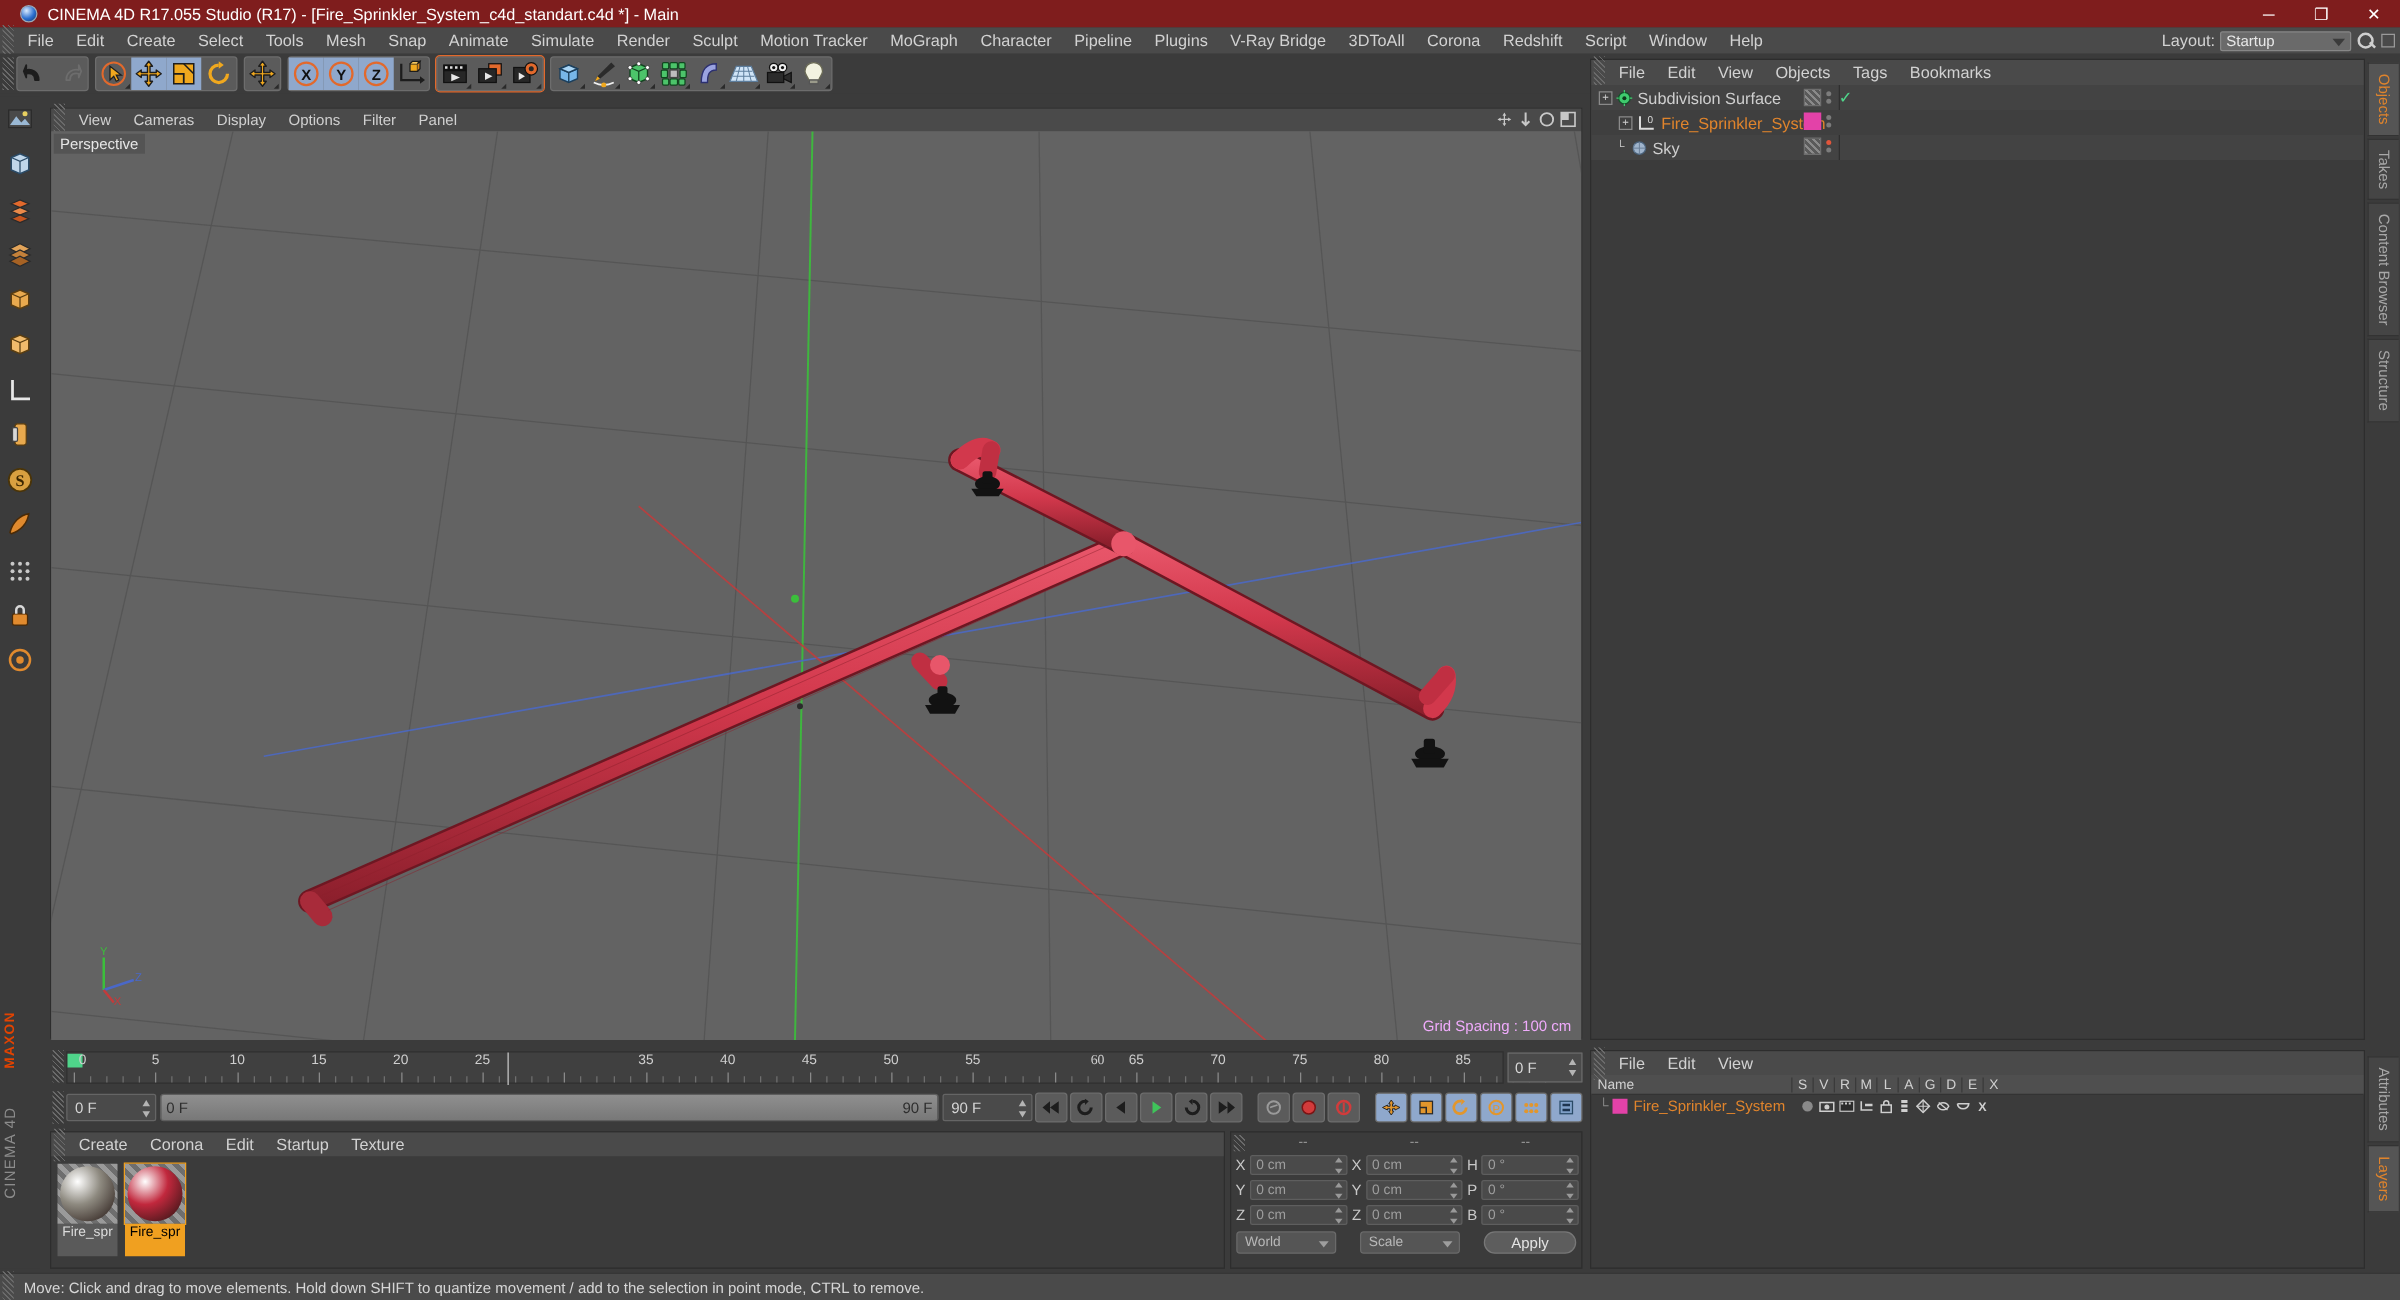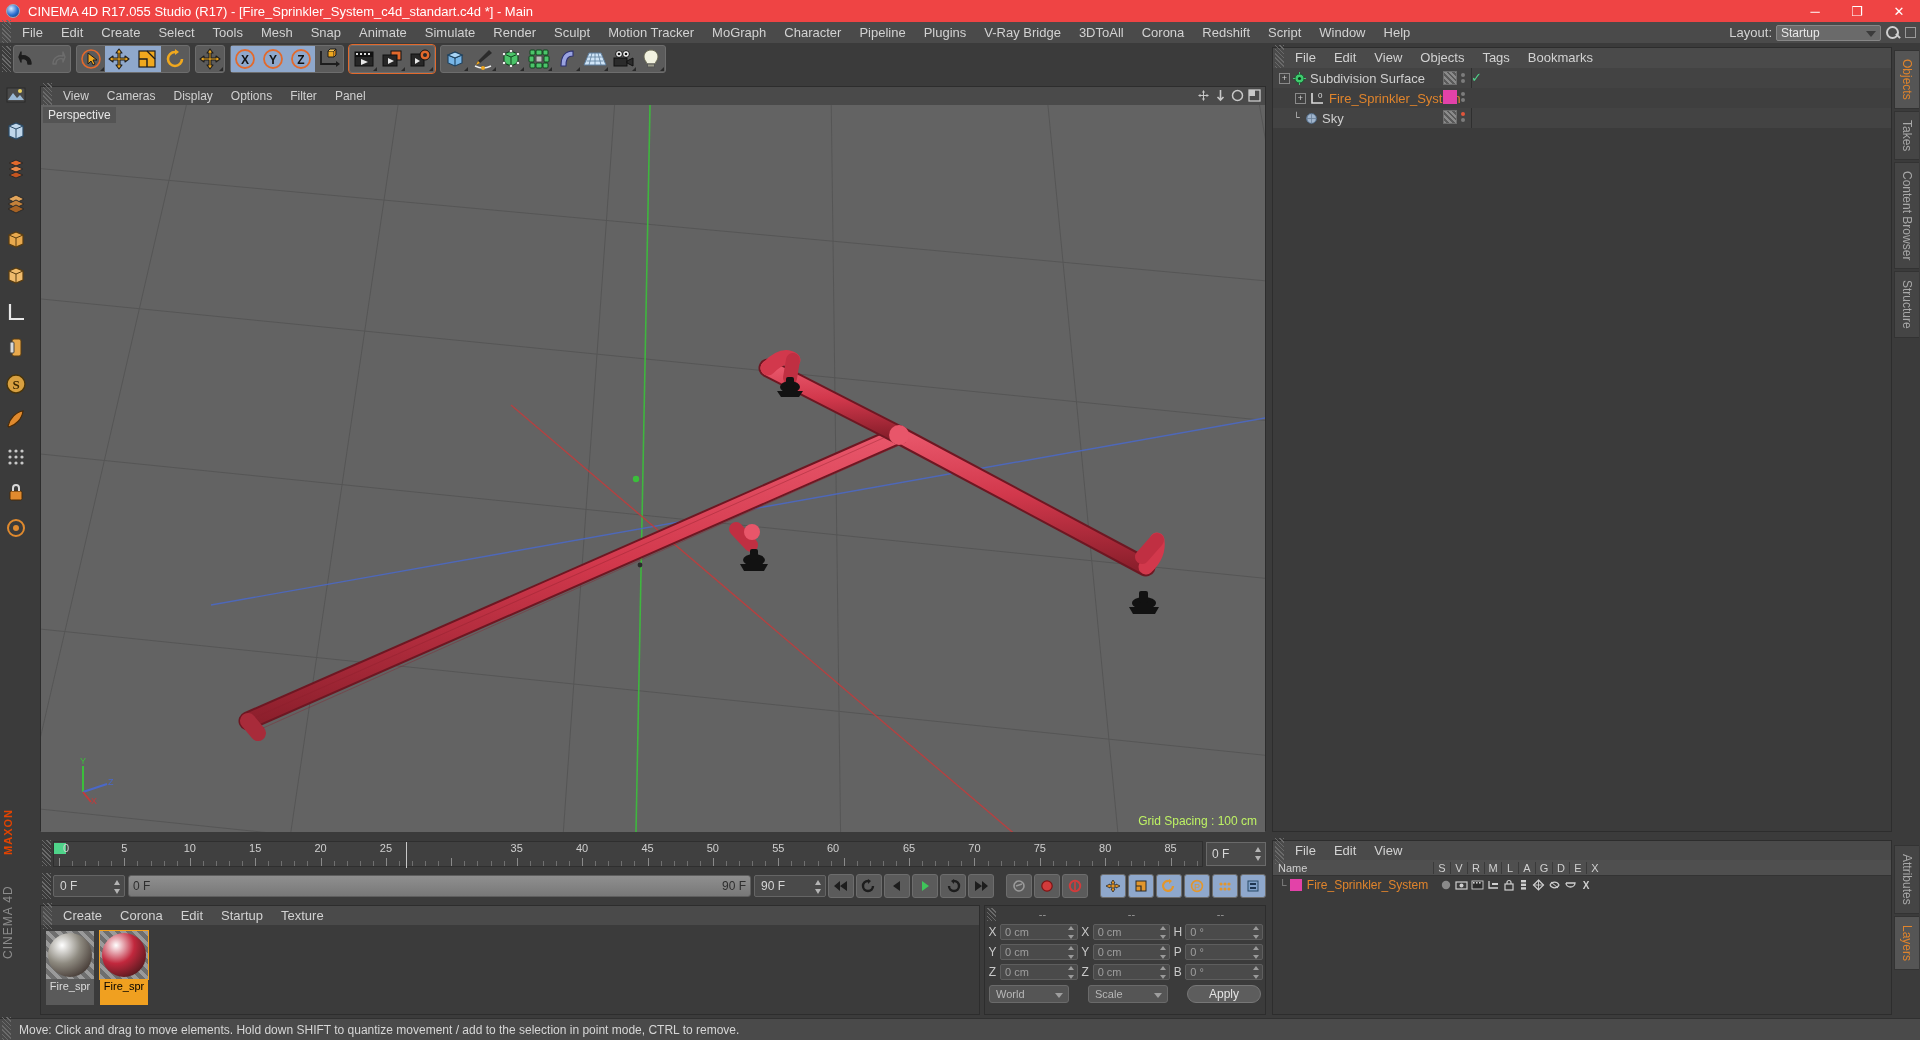--- a/index.html
+++ b/index.html
@@ -2,21 +2,21 @@
 <html><head>
 <meta charset="utf-8">
 <style>
   * { box-sizing: border-box; margin:0; padding:0; }
   html,body { width:1920px; height:1040px; overflow:hidden; background:#3b3b3b;
     font-family:"Liberation Sans", sans-serif; }
   body { position:relative; color:#c8c8c8; font-size:13px; }
 
   
   #titlebar { position:absolute; left:0; top:0; width:1920px; height:22px;
-    background:#ef4444; display:flex; align-items:center; padding-left:6px; }
+    background:#7f1d1d; display:flex; align-items:center; padding-left:16px; }
   #titlebar .tlogo { width:14px; height:14px; border-radius:50%;
     background:radial-gradient(circle at 35% 30%, #d8eaff 0%, #2b6fd0 55%, #11315f 100%);
     border:1px solid #9ab; margin-right:8px; flex:0 0 auto;}
   #titlebar .ttext { color:#fff; font-size:13px; white-space:nowrap; }
   #winbtns { position:absolute; right:0; top:0; height:22px; display:flex; }
   #winbtns div { width:42px; height:22px; display:flex; align-items:center;
     justify-content:center; color:#fff; font-size:13px; }
 
   
   #menubar { position:absolute; left:0; top:22px; width:1920px; height:21px;
@@ -71,21 +71,21 @@
   #vpmenu { position:absolute; left:0; top:0; width:100%; height:18px;
     background:#4a4a4a; display:flex; align-items:center; }
   #vpmenu .mi { padding:0 9px; font-size:12px; color:#d0d0d0; line-height:18px;}
   #vpicons { position:absolute; right:4px; top:2px; display:flex; gap:4px;
     align-items:center;}
   #vp { position:absolute; left:0; top:18px; width:100%; height:727px;
     background:#616161; overflow:hidden; }
   #vplabel { position:absolute; left:2px; top:2px; font-size:12px; color:#e6e6e6;
     background:rgba(0,0,0,.15); padding:1px 5px; }
   #gridspacing { position:absolute; right:8px; bottom:4px; font-size:12px;
-    color:#bef264; }
+    color:#f0abfc; }
   #axisgiz { position:absolute; left:26px; bottom:28px; width:50px; height:50px;}
 
   
   #objmgr { position:absolute; left:1272px; top:47px; width:620px; height:785px;
     background:#3b3b3b; border:1px solid #2d2d2d;}
   #objmenu { height:20px; display:flex; align-items:center; background:#4a4a4a;}
   #objmenu .mi { padding:0 9px; font-size:13px; color:#d2d2d2; line-height:20px;}
   #objtree { position:relative; background:#434343; }
   .orow { height:20px; display:flex; align-items:center; position:relative;
     font-size:13px; padding-left:4px;}
@@ -824,21 +824,21 @@
       <div class="tick" style="left: 671.967px; height: 5px; background: rgb(111, 111, 111);"></div>
       <div class="tick" style="left: 685.044px; height: 5px; background: rgb(111, 111, 111);"></div>
       <div class="tick" style="left: 698.122px; height: 5px; background: rgb(111, 111, 111);"></div>
       <div class="tick" style="left: 711.2px; height: 5px; background: rgb(111, 111, 111);"></div>
       <div class="lbl" style="left: 724.278px;">55</div>
       <div class="tick" style="left: 724.278px; height: 8px;"></div>
       <div class="tick" style="left: 737.356px; height: 5px; background: rgb(111, 111, 111);"></div>
       <div class="tick" style="left: 750.433px; height: 5px; background: rgb(111, 111, 111);"></div>
       <div class="tick" style="left: 763.511px; height: 5px; background: rgb(111, 111, 111);"></div>
       <div class="tick" style="left: 776.589px; height: 5px; background: rgb(111, 111, 111);"></div>
-      <div class="lbl" style="left: 779px;">60</div>
+      <div class="lbl" style="left: 824px; font-family: Liberation Serif, serif;">60</div>
       <div class="tick" style="left: 789.667px; height: 8px;"></div>
       <div class="tick" style="left: 802.744px; height: 5px; background: rgb(111, 111, 111);"></div>
       <div class="tick" style="left: 815.822px; height: 5px; background: rgb(111, 111, 111);"></div>
       <div class="tick" style="left: 828.9px; height: 5px; background: rgb(111, 111, 111);"></div>
       <div class="tick" style="left: 841.978px; height: 5px; background: rgb(111, 111, 111);"></div>
       <div class="lbl" style="left: 855.056px;">65</div>
       <div class="tick" style="left: 855.056px; height: 8px;"></div>
       <div class="tick" style="left: 868.133px; height: 5px; background: rgb(111, 111, 111);"></div>
       <div class="tick" style="left: 881.211px; height: 5px; background: rgb(111, 111, 111);"></div>
       <div class="tick" style="left: 894.289px; height: 5px; background: rgb(111, 111, 111);"></div>

